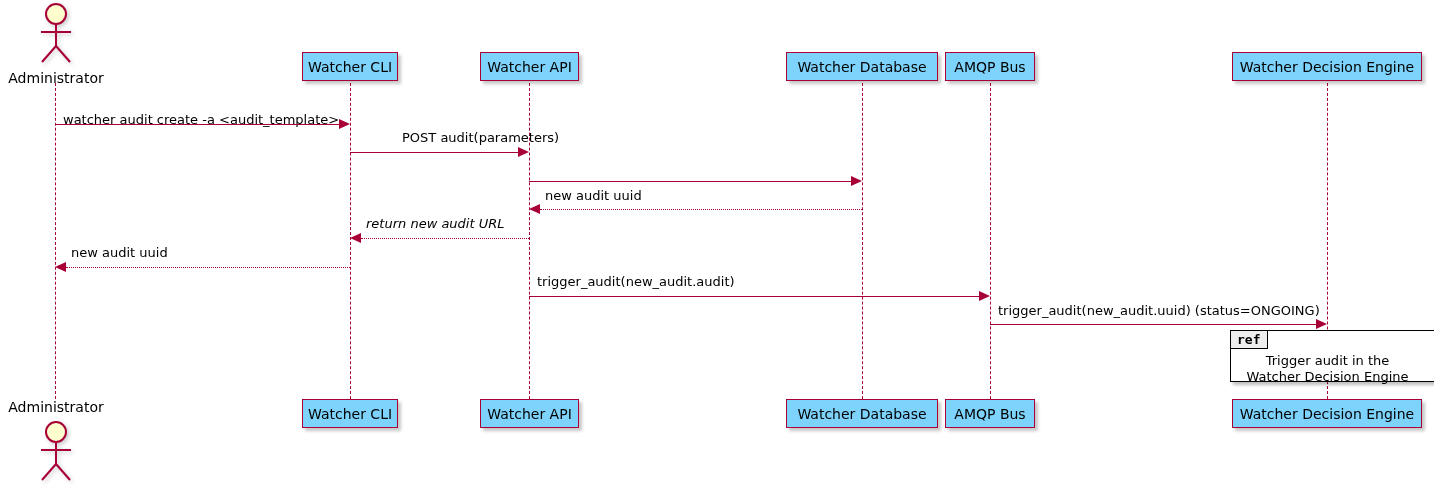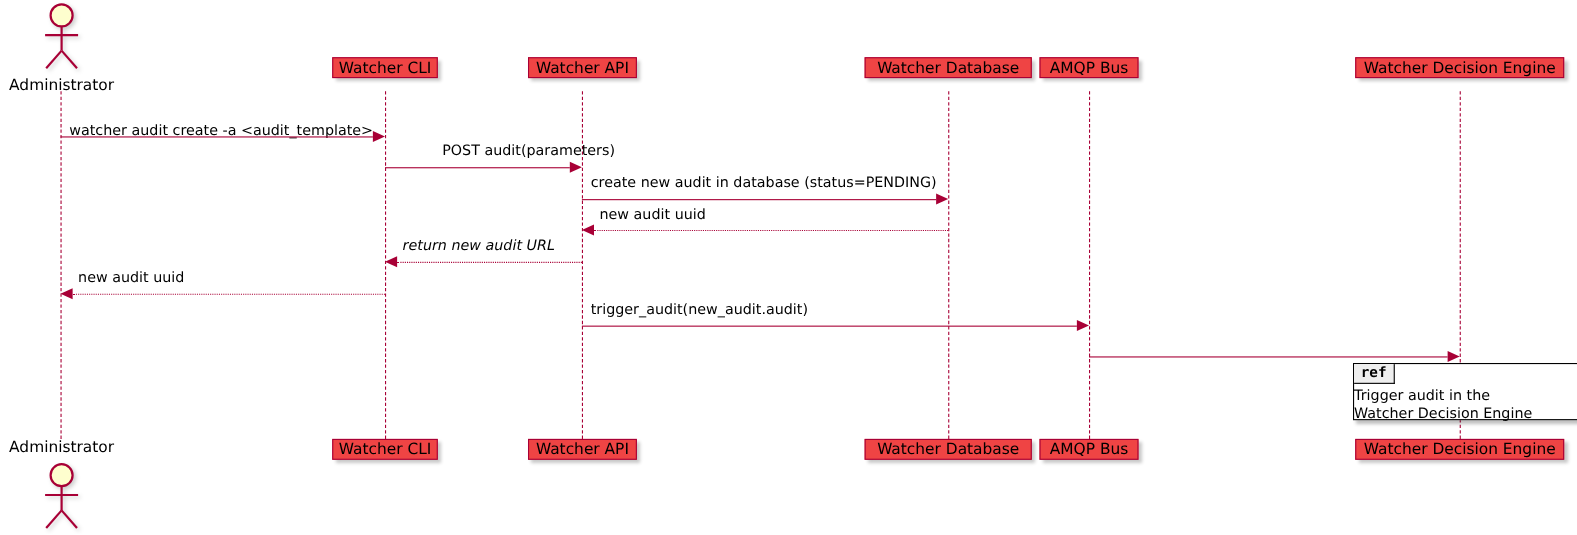--- a/index.html
+++ b/index.html
@@ -15,25 +15,25 @@
     font-family: "DejaVu Sans", sans-serif;
     overflow: hidden;
   }
   .lifeline {
     position: absolute;
     width: 0;
     border-left: 1px dashed #A80036;
   }
   .pbox {
     position: absolute;
-    background: #ef4444;
+    background: #7dd3fc;
     border: 1.5px solid #A80036;
     box-shadow: 3px 3px 3px rgba(0,0,0,0.22);
     box-sizing: border-box;
-    height: 19px;
+    height: 29px;
     display: flex;
     align-items: center;
     justify-content: center;
     font-size: 14px;
     color: #000000;
     white-space: nowrap;
     padding: 0 9px;
   }
   .actor-label {
     position: absolute;
@@ -98,20 +98,21 @@
     position: absolute;
     width: 0;
     height: 0;
   }
   .ref-body {
     position: absolute;
     font-size: 13px;
     color: #000000;
     line-height: 16px;
     white-space: nowrap;
+    text-align: center;
   }
 </style>
 </head>
 <body>
 
 <div id="diagram">
 
   <div class="lifeline" style="left:55px; top:83px; height:316px;"></div>
   <div class="lifeline" style="left:350px; top:83px; height:316px;"></div>
   <div class="lifeline" style="left:529px; top:83px; height:316px;"></div>
@@ -145,40 +146,40 @@
   </div>
 
   <div class="msg-label" style="left:63px; top:112px;text-align:center;">watcher audit create -a &lt;audit_template&gt;</div>
   <div class="msg-line" style="left:55px; top:124px; width:284px;"></div>
   <div class="arrow-head right" style="left:339px; top:119px;"></div>
 
   <div class="msg-label" style="left:358px; top:130px;margin-left:44px;">POST audit(parameters)</div>
   <div class="msg-line" style="left:350px; top:152px; width:168px;"></div>
   <div class="arrow-head right" style="left:518px; top:147px;"></div>
 
-  <div class="msg-label" style="left:537px; top:159px;">create new audit in database (status=PENDING)</div>
   <div class="msg-line" style="left:529px; top:181px; width:322px;"></div>
   <div class="arrow-head right" style="left:851px; top:176px;"></div>
 
   <div class="msg-label" style="left:545px; top:188px;">new audit uuid</div>
   <div class="msg-line dotted" style="left:540px; top:209px; width:322px;"></div>
   <div class="arrow-head left" style="left:529px; top:204px;"></div>
 
   <div class="msg-label" style="left:366px; top:216px;font-style:italic;">return new audit URL</div>
   <div class="msg-line dotted" style="left:361px; top:238px; width:168px;"></div>
   <div class="arrow-head left" style="left:350px; top:233px;"></div>
 
   <div class="msg-label" style="left:71px; top:245px;">new audit uuid</div>
   <div class="msg-line dotted" style="left:66px; top:267px; width:284px;"></div>
   <div class="arrow-head left" style="left:55px; top:262px;"></div>
 
   <div class="msg-label" style="left:537px; top:274px;">trigger_audit(new_audit.audit)</div>
   <div class="msg-line" style="left:529px; top:296px; width:450px;"></div>
   <div class="arrow-head right" style="left:979px; top:291px;"></div>
 
+  <div class="msg-label" style="left:998px; top:303px;">trigger_audit(new_audit.uuid) (status=ONGOING)</div>
   <div class="msg-line" style="left:990px; top:324px; width:326px;"></div>
   <div class="arrow-head right" style="left:1316px; top:319px;"></div>
 
   <div class="refbox" style="left:1230px; top:330px; width:222px; height:52px;">
     <div class="ref-tab">ref</div>
     <svg class="ref-tab-corner" style="left:43px; top:0px;" width="16" height="19" viewBox="0 0 16 19">
       <path d="M0,0 L16,0 L16,8 L8,19 L0,19 Z" fill="#EEEEEE" stroke="none"></path>
       <path d="M16,0 L16,8 L8,19" fill="none" stroke="#000000" stroke-width="1.5"></path>
       <line x1="0" y1="19" x2="8" y2="19" stroke="#000000" stroke-width="1.5"></line>
     </svg>

